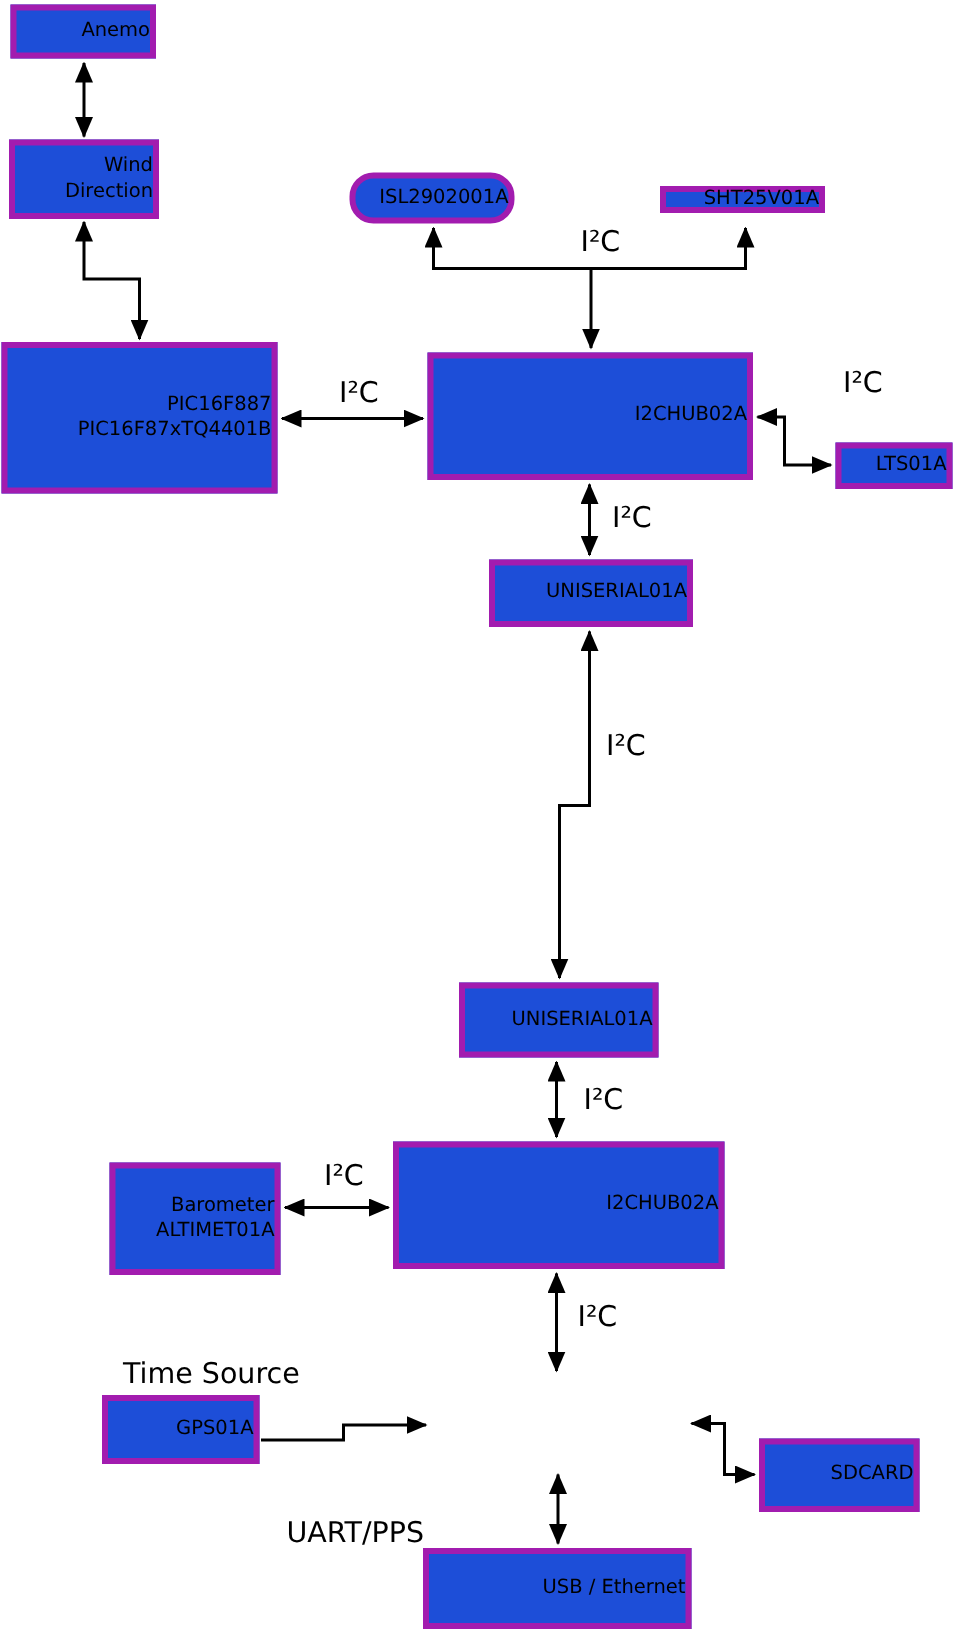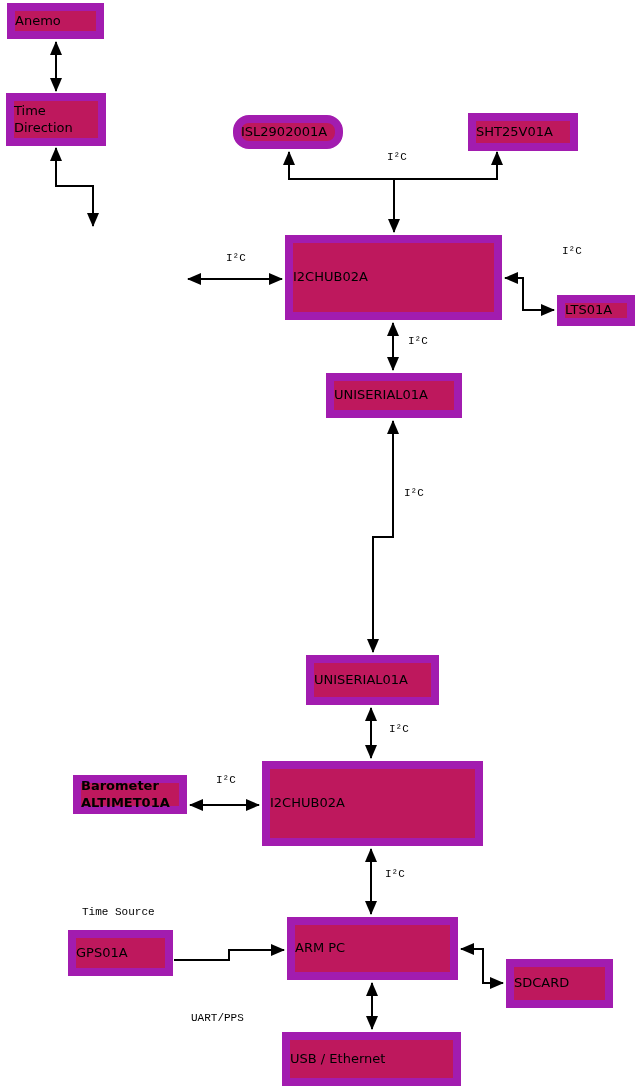--- a/index.html
+++ b/index.html
@@ -3,37 +3,37 @@
 <meta charset="utf-8">
 <style>
   html,body{margin:0;padding:0;background:#fff;}
   #canvas{
     position:relative;width:640px;height:1089px;background:#ffffff;
     font-family:"DejaVu Sans","Liberation Sans",sans-serif;color:#000;
     overflow:hidden;
   }
   #wires{position:absolute;left:0;top:0;width:640px;height:1089px;}
   .box{
-    position:absolute;border:8px solid #a21caf;background:#be185d;
-    display:flex;flex-direction:column;align-items:flex-start;justify-content:center;
+    position:absolute;border:4px solid #a21caf;background:#1d4ed8;
+    display:flex;flex-direction:column;align-items:flex-end;justify-content:center;
     font-size:13px;line-height:1.3;text-align:center;box-sizing:border-box;
     white-space:nowrap;
   }
-  .elabel{position:absolute;font-size:11px;line-height:1;white-space:nowrap;font-family:Liberation Mono, monospace;}
+  .elabel{position:absolute;font-size:19px;line-height:1;white-space:nowrap;}
 
   .b-anemo        {left:7px;  top:3px;   width:97px; height:36px;}
   .b-wind         {left:6px;  top:93px;  width:100px;height:53px;}
   .b-pic          {left:1px;  top:228px; width:184px;height:101px;}
   .b-isl          {left:233px;top:115px; width:110px;height:34px;border-radius:16px;}
-  .b-sht          {left:440px;top:113px; width:110px;height:38px;margin-left:28px;}
+  .b-sht          {left:440px;top:124px; width:110px;height:18px;}
   .b-hub1         {left:285px;top:235px; width:217px;height:85px;}
   .b-lts          {left:557px;top:295px; width:78px; height:31px;}
   .b-uni1         {left:326px;top:373px; width:136px;height:45px;}
   .b-uni2         {left:306px;top:655px; width:133px;height:50px;}
-  .b-baro         {left:73px; top:775px; width:114px;height:39px;font-weight:bold;}
+  .b-baro         {left:73px; top:775px; width:114px;height:75px;}
   .b-hub2         {left:262px;top:761px; width:221px;height:85px;}
   .b-gps          {left:68px; top:930px; width:105px;height:46px;}
   .b-armpc        {left:287px;top:917px; width:171px;height:63px;}
   .b-sdcard       {left:506px;top:959px; width:107px;height:49px;}
   .b-usb          {left:282px;top:1032px;width:179px;height:54px;}
 
   .l-split        {left:387px;top:152px;}
   .l-pichub       {left:226px;top:253px;}
   .l-hublts       {left:562px;top:246px;}
   .l-hubuni       {left:408px;top:336px;}
@@ -71,24 +71,28 @@
       <path d="M 461,949 H 483 V 983 H 503" marker-start="url(#ah)" marker-end="url(#ah)"></path>
       <path d="M 372,983 V 1029" marker-start="url(#ah)" marker-end="url(#ah)"></path>
     </g>
   </svg>
 
   <div class="box b-anemo">
     <span>Anemo</span>
   </div>
 
   <div class="box b-wind">
-    <span>Time</span>
+    <span>Wind</span>
     <span>Direction</span>
   </div>
 
+  <div class="box b-pic">
+    <span>PIC16F887</span>
+    <span>PIC16F87xTQ4401B</span>
+  </div>
 
   <div class="box b-isl">
     <span>ISL2902001A</span>
   </div>
 
   <div class="box b-sht">
     <span>SHT25V01A</span>
   </div>
 
   <div class="box b-hub1">
@@ -113,23 +117,20 @@
   </div>
 
   <div class="box b-hub2">
     <span>I2CHUB02A</span>
   </div>
 
   <div class="box b-gps">
     <span>GPS01A</span>
   </div>
 
-  <div class="box b-armpc">
-    <span>ARM PC</span>
-  </div>
 
   <div class="box b-sdcard">
     <span>SDCARD</span>
   </div>
 
   <div class="box b-usb">
     <span>USB / Ethernet</span>
   </div>
 
   <span class="elabel l-split">I²C</span>

